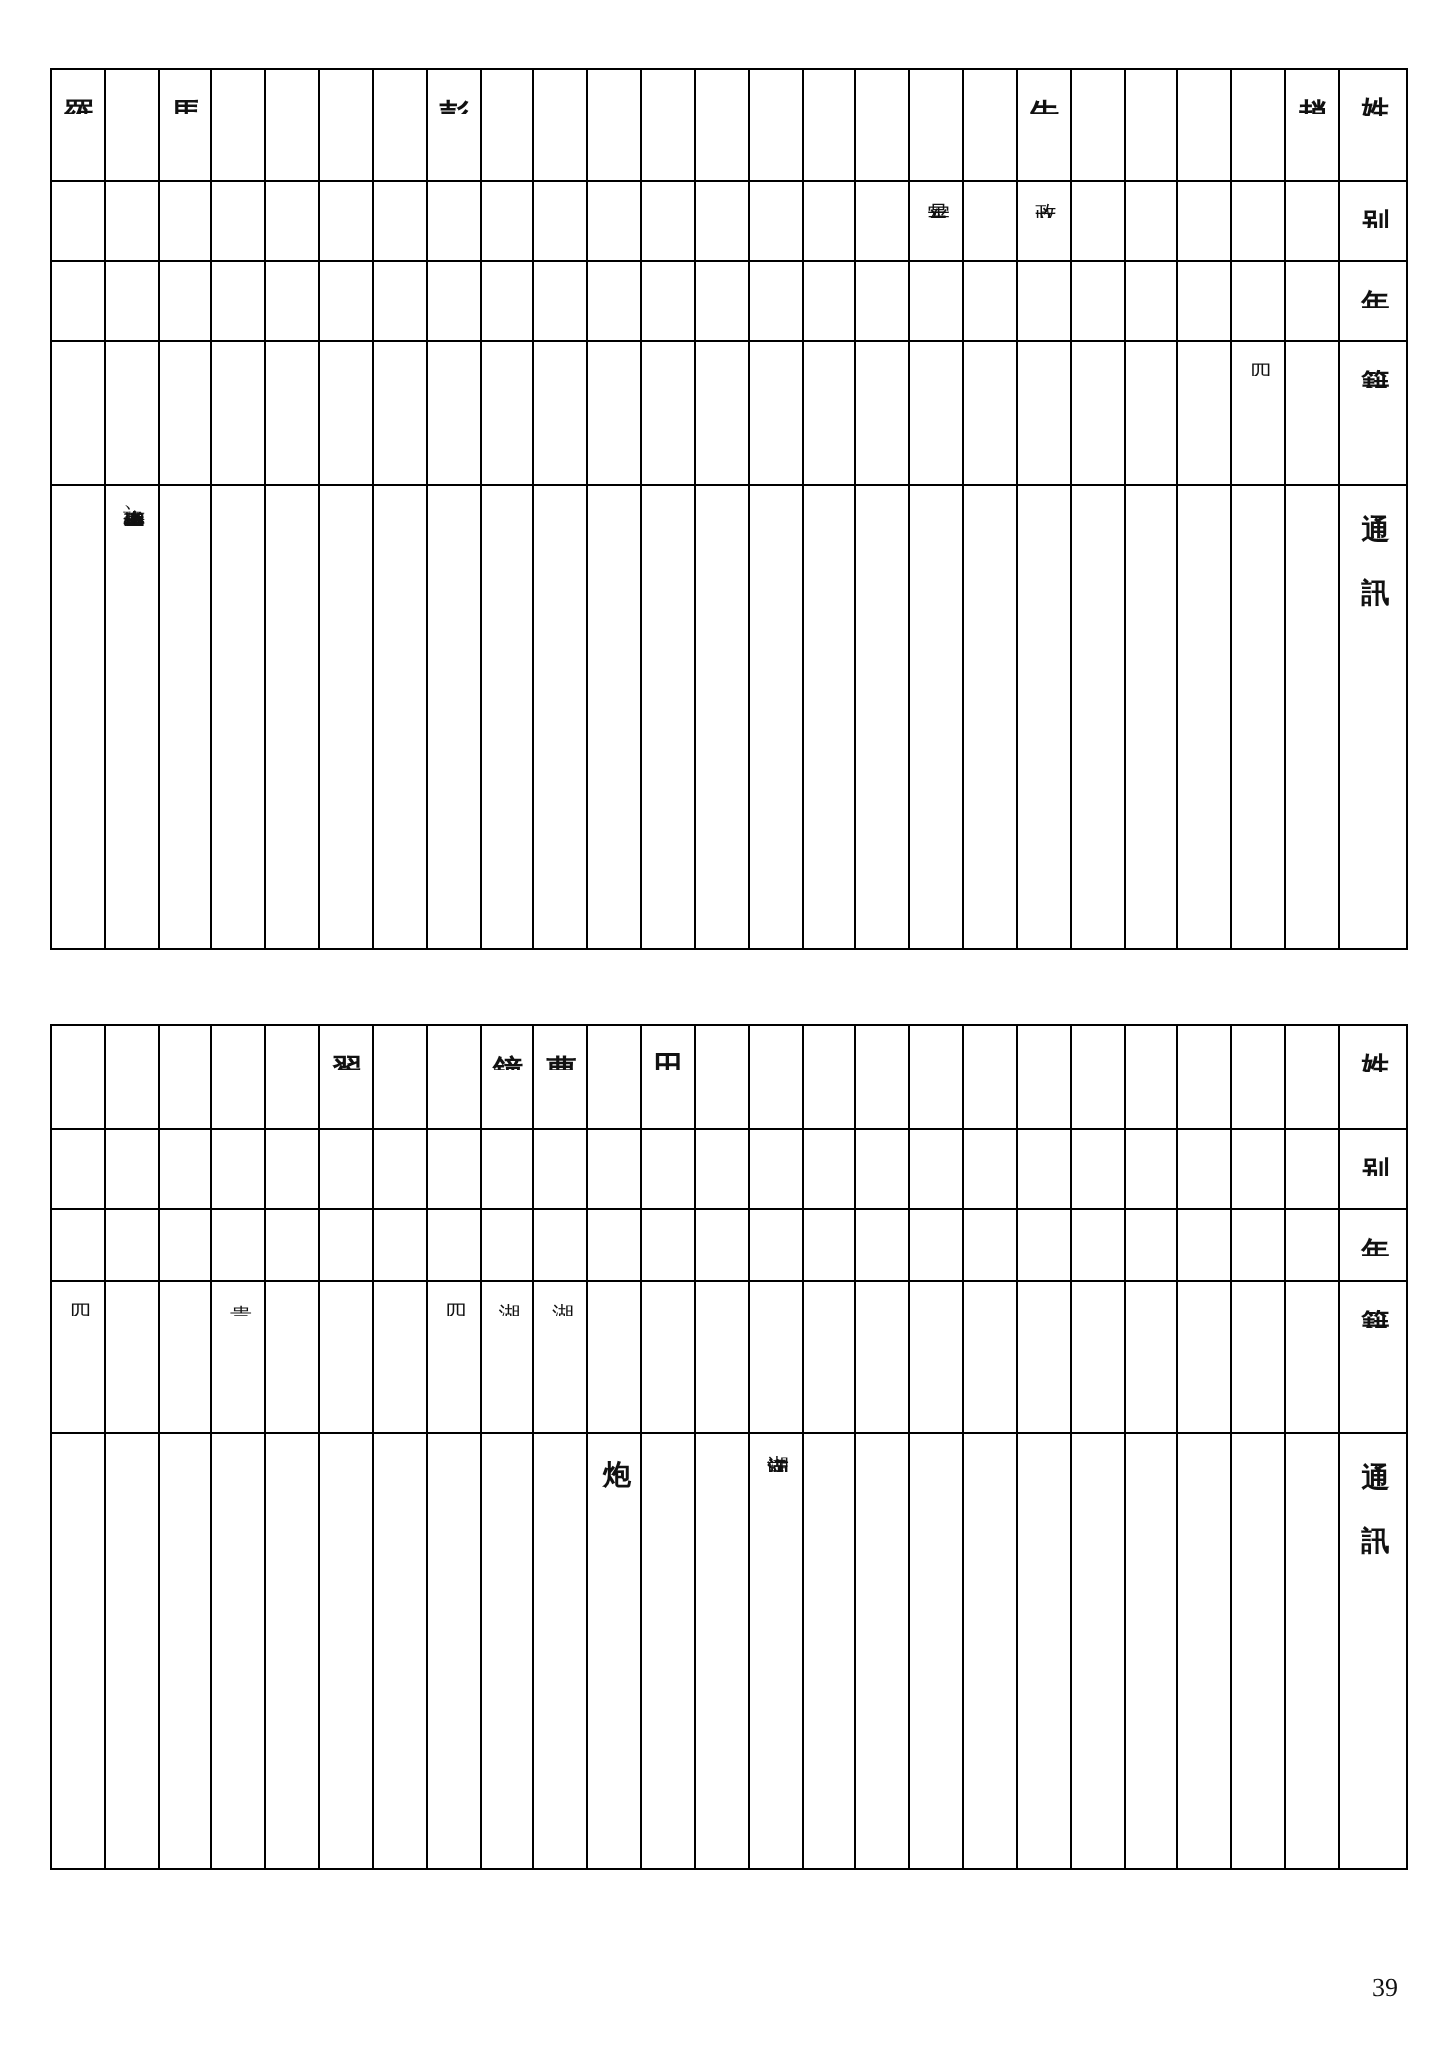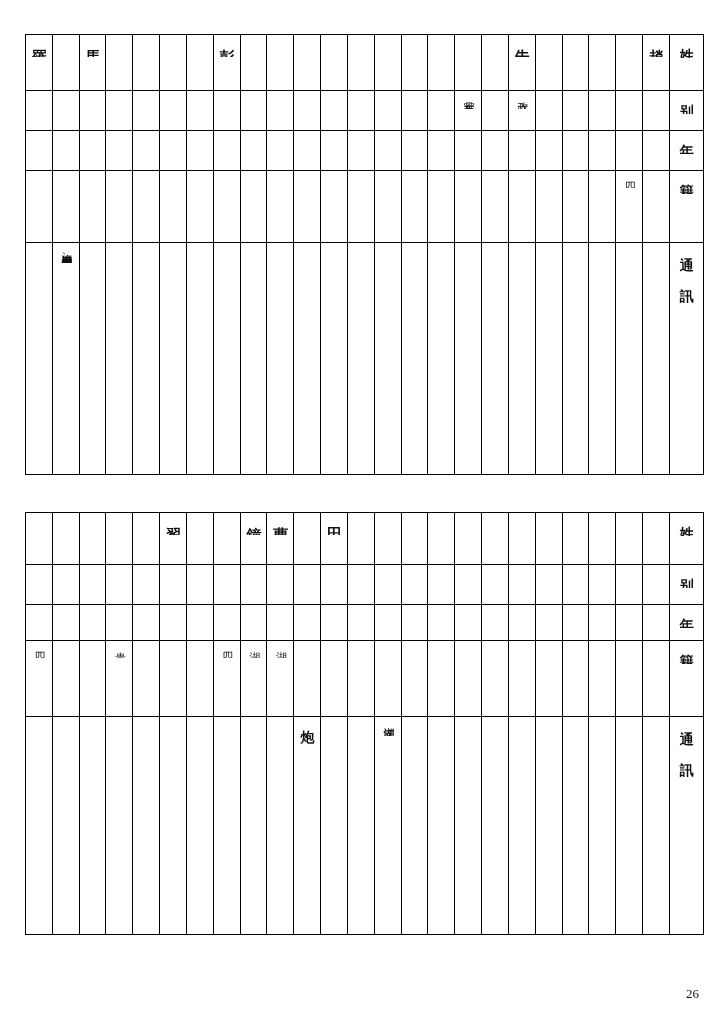--- a/index.html
+++ b/index.html
@@ -1421,14 +1421,14 @@
           </td>
           <td>
             <div class="cellwrap center">
               <span class="v hdr">通 訊 處</span>
             </div>
           </td>
         </tr>
       </tbody>
   </table>
 
-  <div class="pagenum">26</div>
+  <div class="pagenum">39</div>
 </div>
 
 </body></html>

